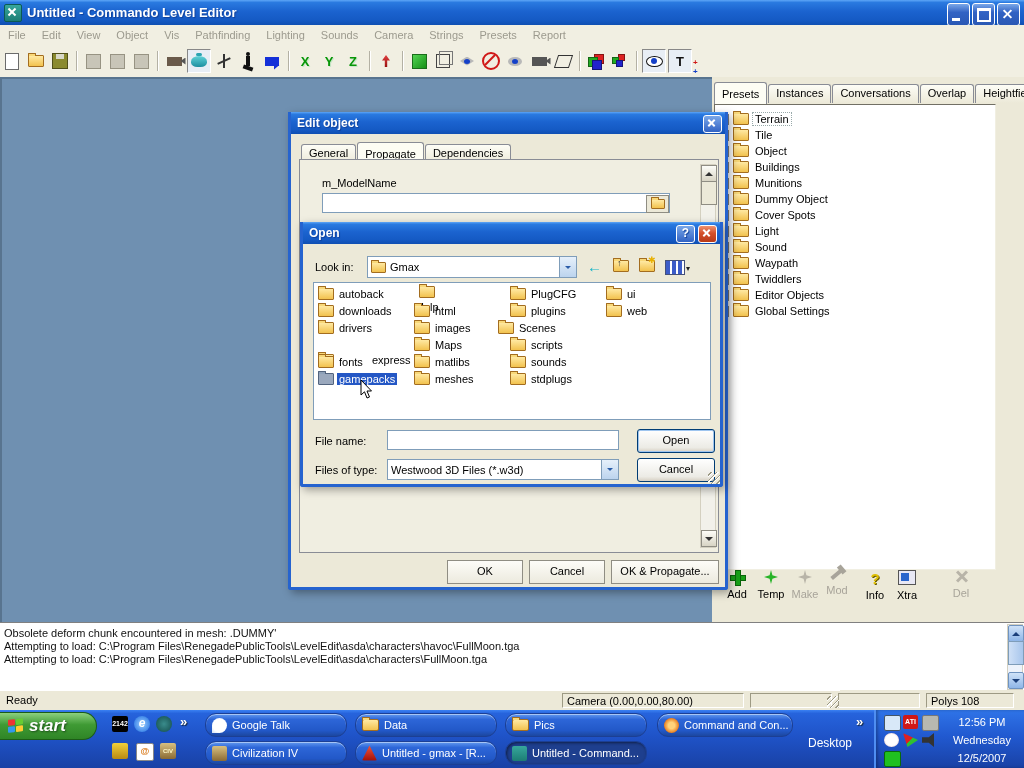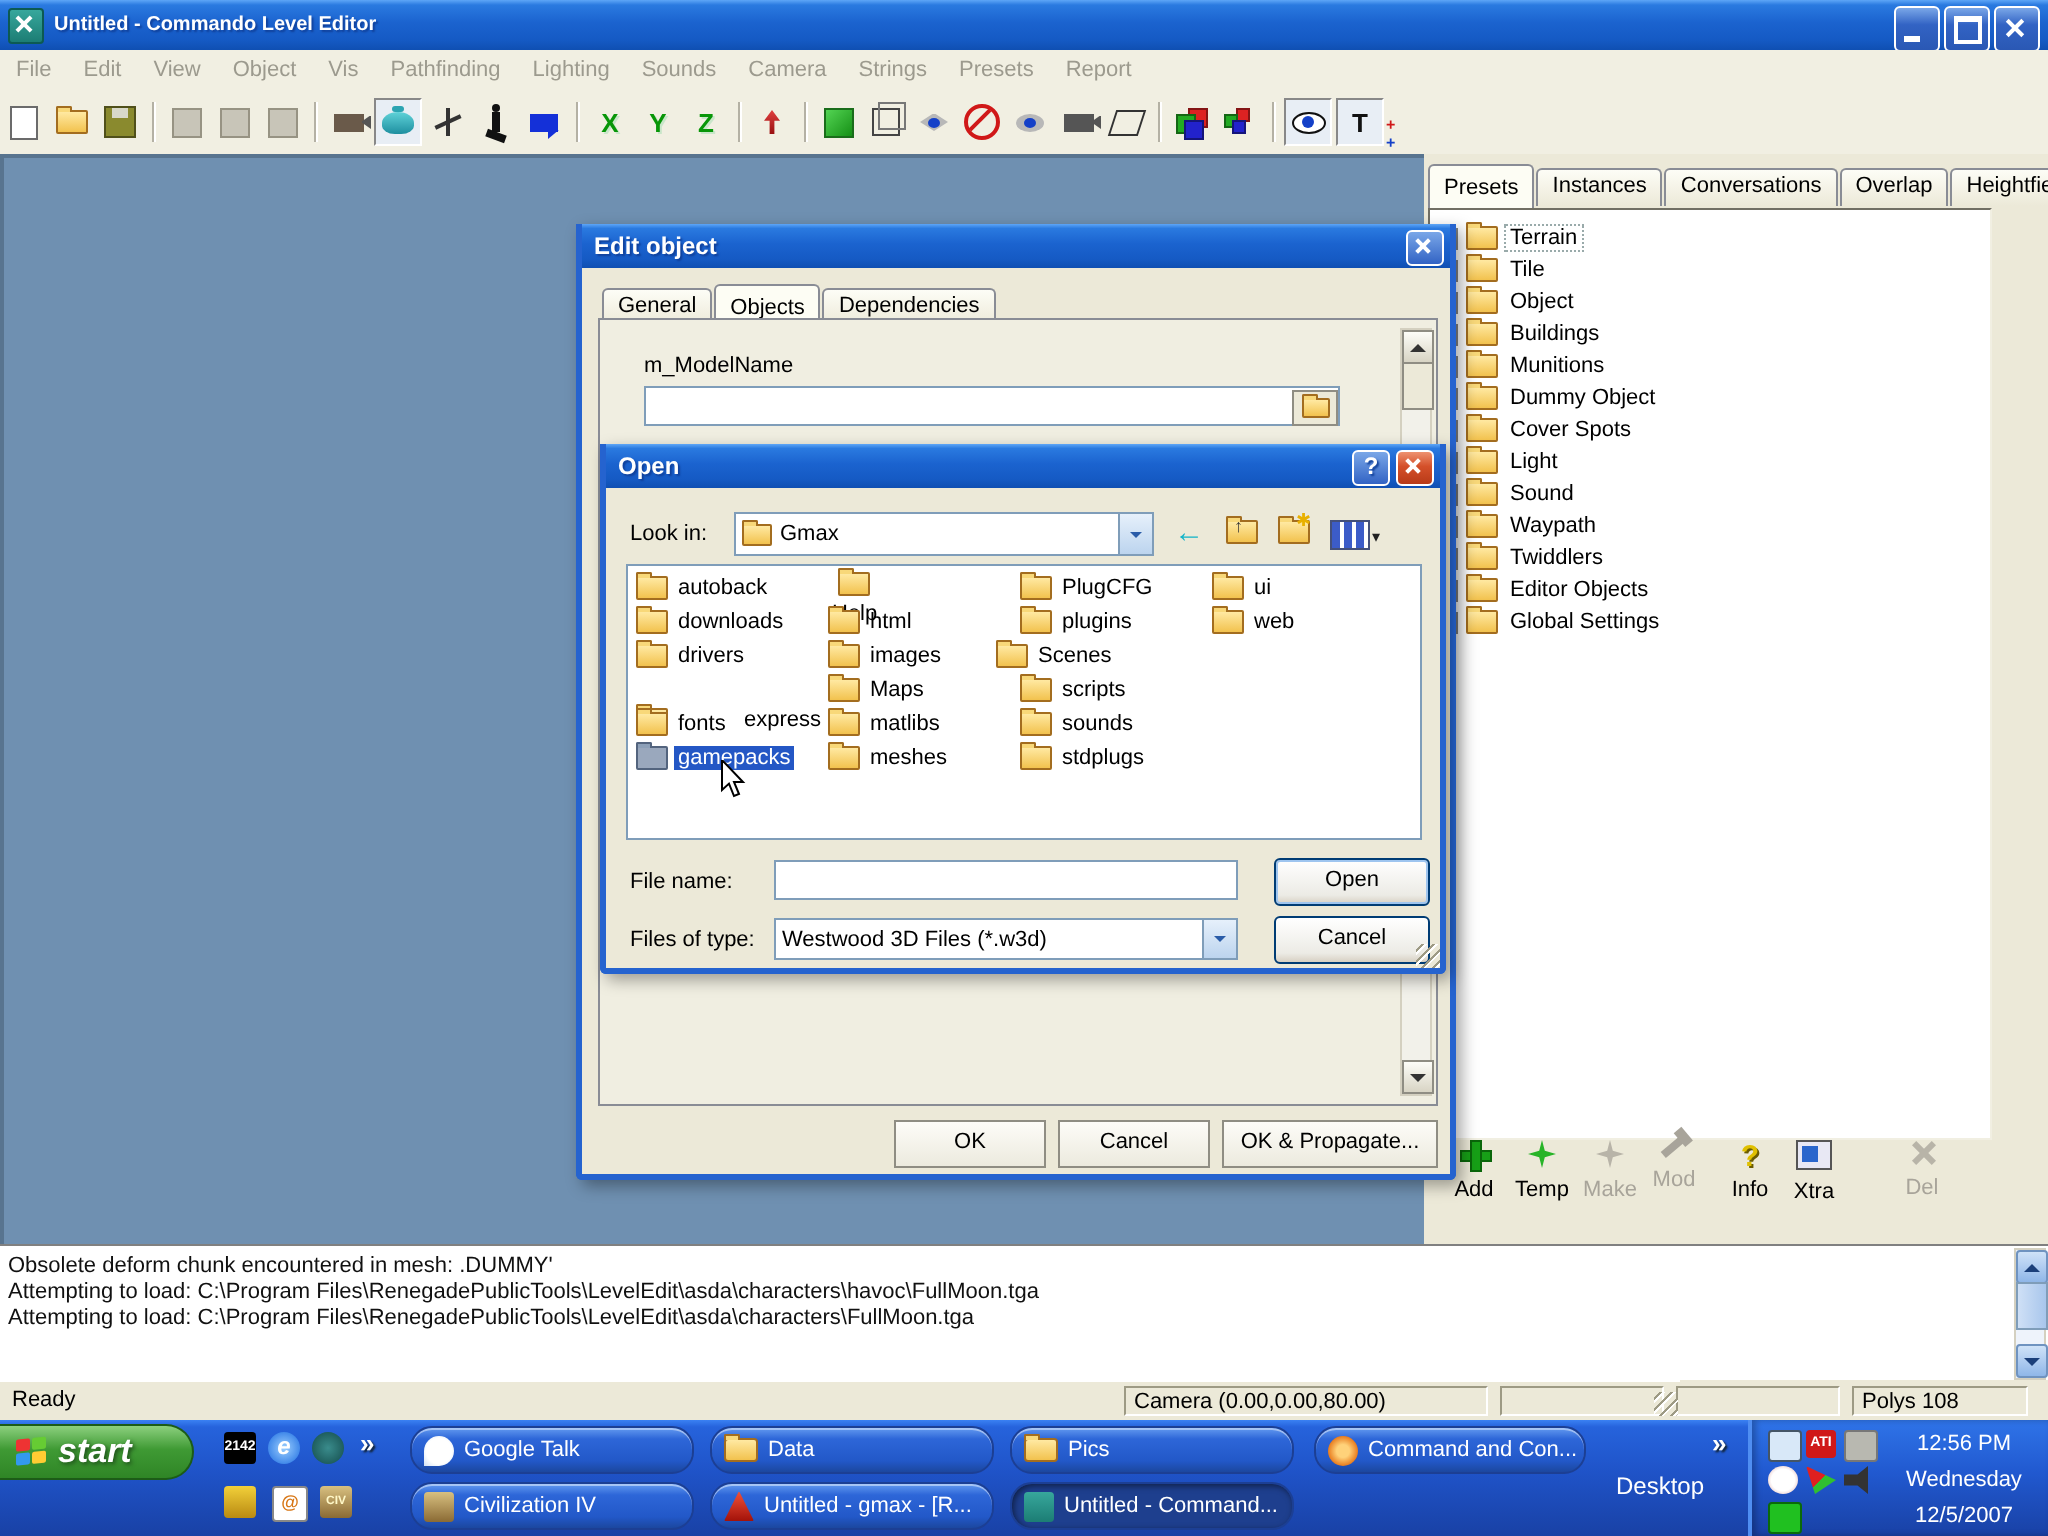--- a/index.html
+++ b/index.html
@@ -8,21 +8,21 @@
        background:#ece9d8;-webkit-font-smoothing:none;}
   .abs{position:absolute;}
   
   .titlebar{left:0;top:0;width:1024px;height:25px;
     background:linear-gradient(180deg,#5ea6f7 0%,#2a7ae0 10%,#1b63cf 45%,#155ac4 80%,#0f4fb2 100%);
     display:flex;align-items:center;color:#fff;}
   .appicon{width:16px;height:16px;margin:0 5px 0 4px;background:linear-gradient(#37a79c,#1c7d74);
     border:1px solid #0c5a53;border-radius:2px;position:relative;}
   .appicon::before,.appicon::after{content:"";position:absolute;left:2px;top:6px;width:10px;height:2px;background:#fff;transform:rotate(45deg);}
   .appicon::after{transform:rotate(-45deg);}
-  .wtitle{font-weight:bold;font-size:10px;text-shadow:1px 1px 1px #10409a;}
+  .wtitle{font-weight:bold;font-size:13px;text-shadow:1px 1px 1px #10409a;}
   .capbtns{position:absolute;right:4px;top:3px;display:flex;gap:2px;}
   .cbtn{width:21px;height:21px;border:1px solid #fff;border-radius:3px;
     background:linear-gradient(#7aa7e8,#3263c4 40%,#2a58b4);position:relative;}
   .cbtn .bar{position:absolute;left:4px;bottom:4px;width:8px;height:3px;background:#fff;}
   .cbtn .box{position:absolute;left:4px;top:4px;width:10px;height:9px;border:2px solid #fff;border-top-width:3px;}
   .cbtn .x1,.cbtn .x2{position:absolute;left:4px;top:9px;width:11px;height:2px;background:#fff;}
   .cbtn .x1{transform:rotate(45deg);} .cbtn .x2{transform:rotate(-45deg);}
   
   .menubar{left:0;top:25px;width:1024px;height:20px;background:#f1efe2;display:flex;align-items:center;
     border-bottom:1px solid #d8d4c8;}
@@ -398,21 +398,21 @@
   <div class="act dis" style="left:946px;"><span class="delx"></span><span class="lbl">Del</span></div>
 </div>
 
 <div class="dlg" style="left:288px;top:112px;width:434px;height:475px;">
   <div class="dtitle">
     <span>Edit object</span>
     <div class="dclose"></div>
   </div>
   <div class="tabs" style="left:10px;top:29px;">
     <div class="tab">General</div>
-    <div class="tab on">Objects</div>
+    <div class="tab on">Propagate</div>
     <div class="tab">Dependencies</div>
   </div>
   <div class="abs" style="left:8px;top:47px;width:418px;height:392px;border:1px solid #898c95;background:#f0eee1;">
     <span class="abs" style="left:22px;top:17px;">m_ModelName</span>
     <input class="abs inp" style="left: 22px; top: 33px; width: 348px; height: 20px;" value="">
     <div class="abs" style="left:346px;top:35px;width:21px;height:16px;border:1px solid #8f8d83;background:#ece9d8;display:flex;align-items:center;justify-content:center;">
         <div class="fldr" style="width:12px;height:8px;"></div>
       </div>
     <div class="scrollv" style="left:400px;top:4px;height:384px;">
       <div class="sbtn up" style="top:0;"></div>

